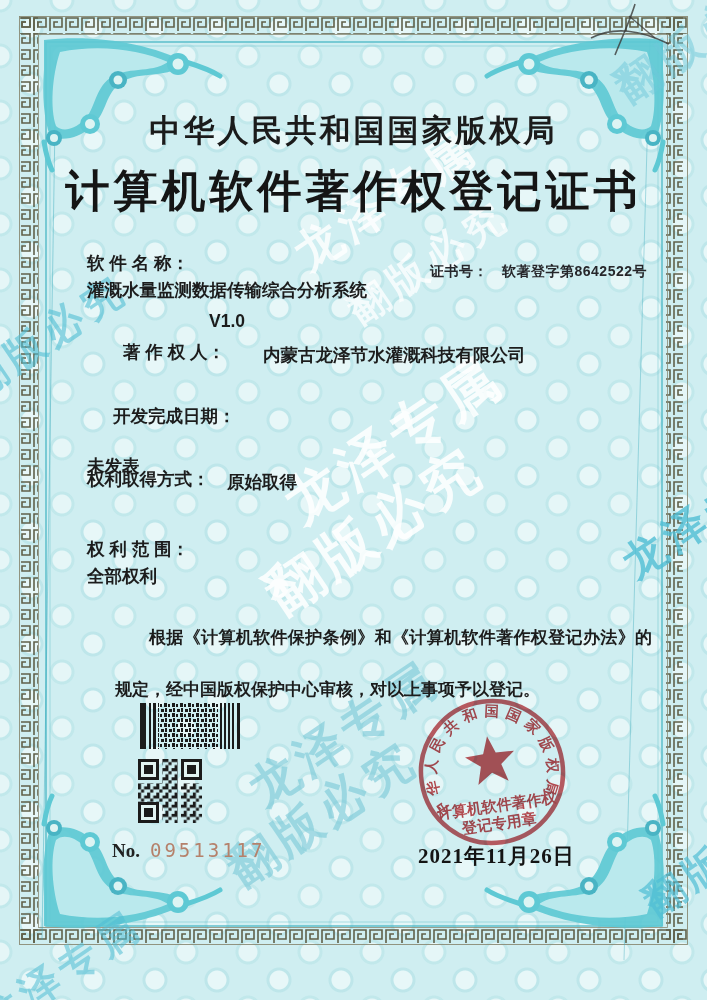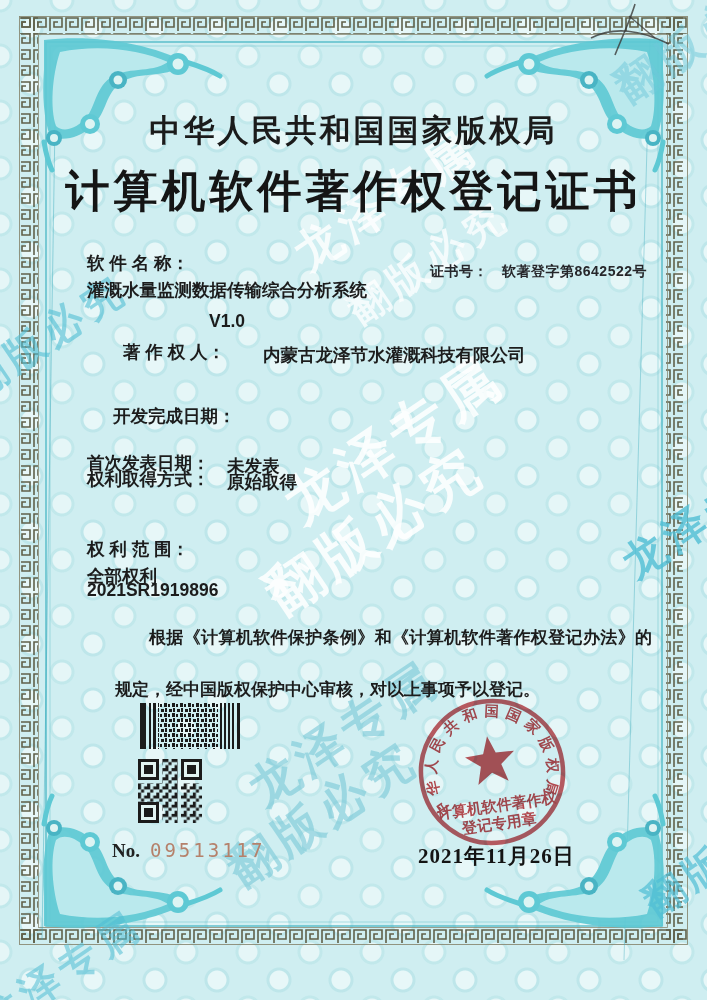--- a/index.html
+++ b/index.html
@@ -155,36 +155,34 @@
     <div class="field-row" style="top:340px;margin-left:36px;">
       <span class="field-label">著 作 权 人：</span>
       <span class="field-value">内蒙古龙泽节水灌溉科技有限公司</span>
     </div>
 
     <div class="field-row" style="top:404px;margin-left:26px;">
       <span class="field-label">开发完成日期：</span>
     </div>
 
     <div class="field-row" style="top:451px;">
-      <span class="field-label">首次发表日期：</span>
       <span class="field-value">未发表</span>
     </div>
 
     <div class="field-row" style="top:467px;">
       <span class="field-label">权利取得方式：</span>
       <span class="field-value">原始取得</span>
     </div>
 
     <div class="field-row" style="top:537px;flex-direction:column;">
       <span class="field-label">权 利 范 围：</span>
       <span class="field-value">全部权利</span>
     </div>
 
     <div class="field-row" style="top:575px;">
-      <span class="field-value">2021SR1919896</span>
     </div>
 
     <div class="statement">根据《计算机软件保护条例》和《计算机软件著作权登记办法》的规定，经中国版权保护中心审核，对以上事项予以登记。</div>
 
     <svg class="barcode-svg" width="102" height="46" viewBox="0 0 102 46" shape-rendering="crispEdges">
       <rect x="0" y="0" width="6" height="46" fill="#1b1b1b"></rect>
       <rect x="9" y="0" width="2" height="46" fill="#1b1b1b"></rect>
       <rect x="13" y="0" width="3" height="46" fill="#1b1b1b"></rect>
       <rect x="18" y="0" width="60" height="46" fill="url(#bcnoise)"></rect>
       <rect x="80" y="0" width="2" height="46" fill="#1b1b1b"></rect>

